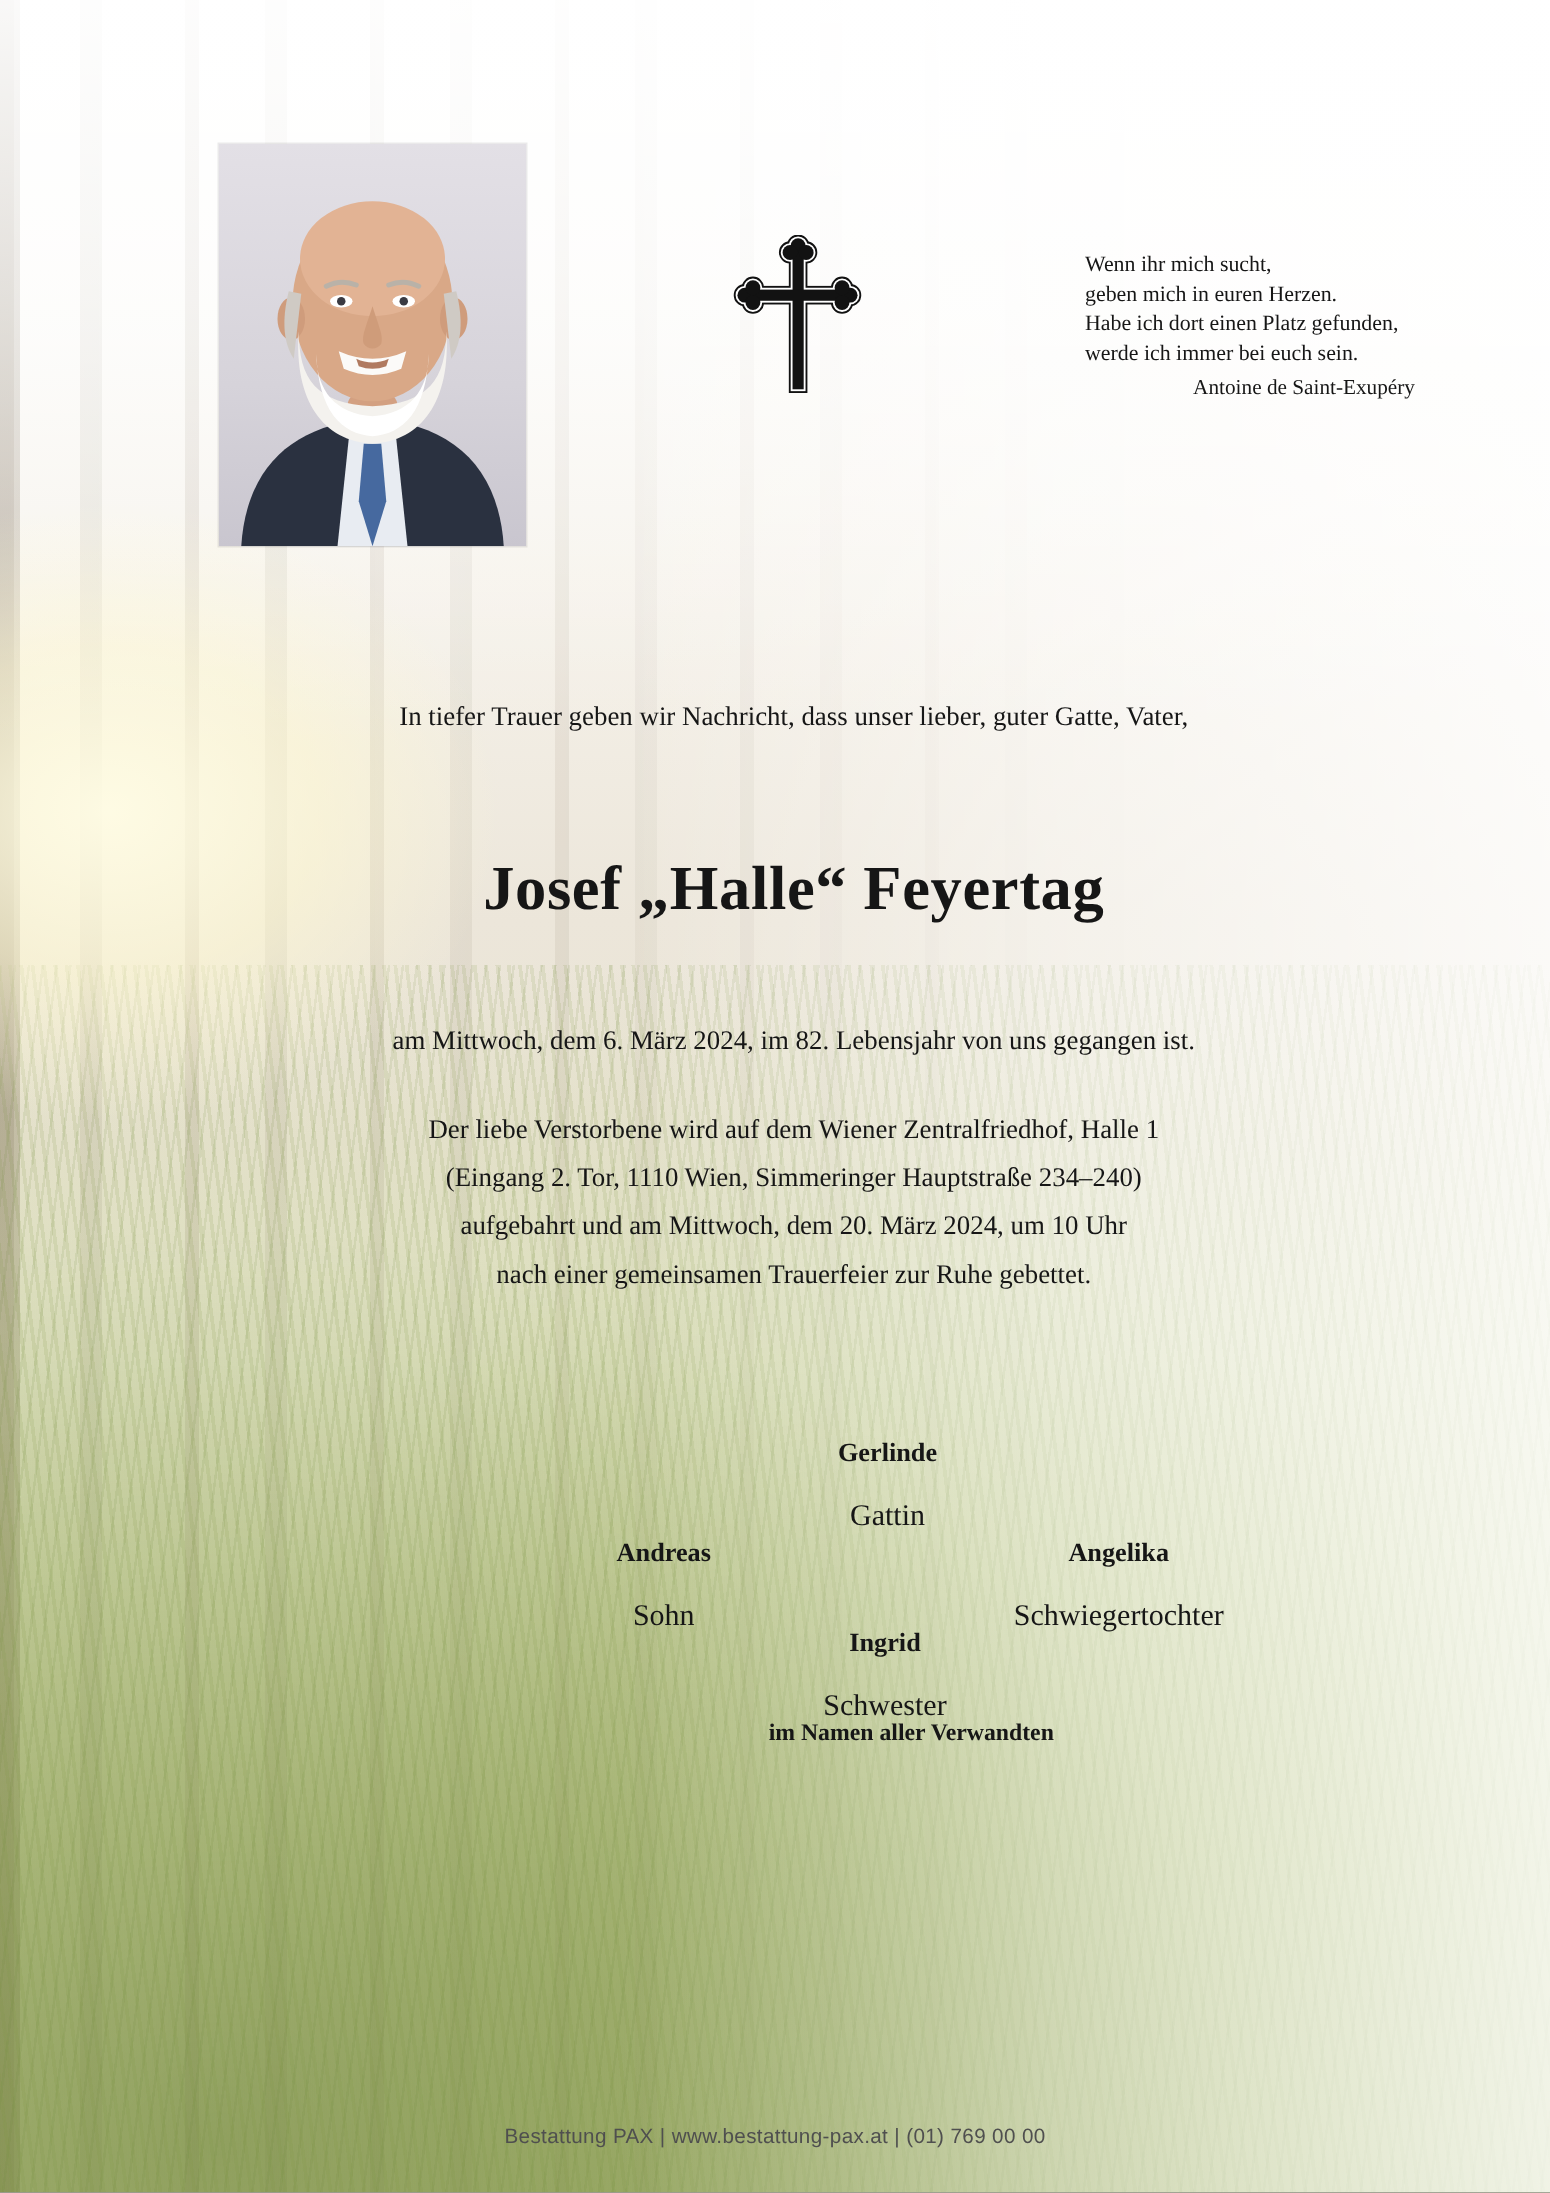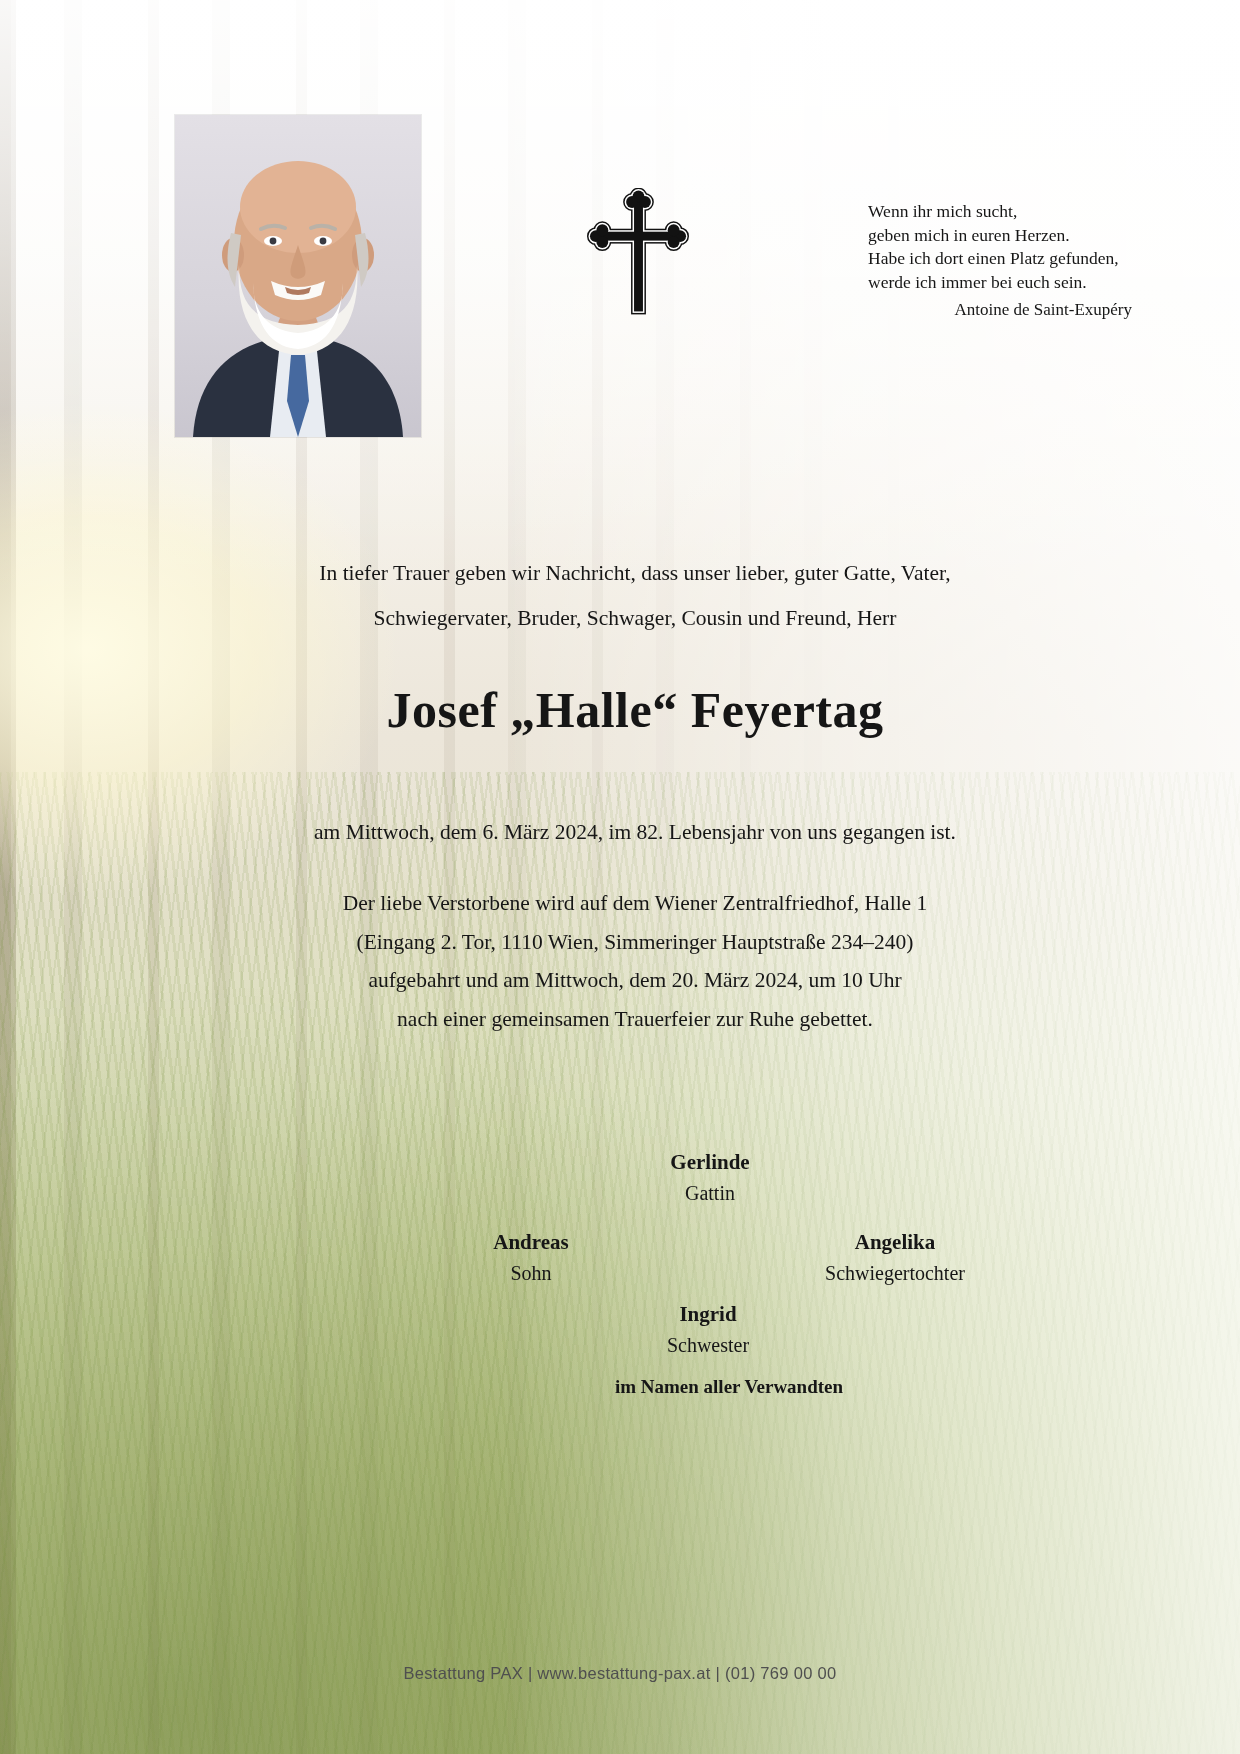--- a/index.html
+++ b/index.html
@@ -66,32 +66,32 @@
 
   .main-col{position:absolute;left:30px;top:0;width:1210px;height:100%;text-align:center;}
   .main-col > div{position:absolute;left:0;right:0;}
   .intro{top:551px;font-size:21.5px;line-height:45px;}
   .deceased-name{top:681px;font-size:50px;font-weight:700;letter-spacing:0.5px;}
   .death-line{top:820px;font-size:21.5px;}
   .funeral{top:884px;font-size:21.5px;line-height:38.5px;}
 
   .mourner{position:absolute;transform:translateX(-50%);text-align:center;white-space:nowrap;}
   .mourner .m-name{font-size:21px;font-weight:700;margin-top:34px;}
-  .mourner .m-rel{font-size:20px;margin-top:7px;}
+  .mourner .m-rel{font-size:24px;margin-top:25px;}
   .mourner-gerlinde{left:710px;top:1116px;}
   .mourner-andreas{left:531px;top:1196px;}
   .mourner-angelika{left:895px;top:1196px;}
   .mourner-ingrid{left:708px;top:1268px;}
 
   .closing{
     position:absolute;left:729px;top:1376px;transform:translateX(-50%);
     font-size:19px;font-weight:700;white-space:nowrap;
   }
   .footer{
-    position:absolute;left:0;right:0;top:1664px;text-align:center;
+    position:absolute;left:0;right:0;top:1700px;text-align:center;
     font-family:"Liberation Sans","DejaVu Sans",sans-serif;
     font-size:16.5px;color:#4f4f4f;letter-spacing:0.3px;
   }
 </style>
 </head>
 <body>
 
 <div class="page">
 
   <div class="bg-layer bg-trunks"></div>
@@ -169,21 +169,20 @@
     <div class="quote-line">Wenn ihr mich sucht,</div>
     <div class="quote-line">geben mich in euren Herzen.</div>
     <div class="quote-line">Habe ich dort einen Platz gefunden,</div>
     <div class="quote-line">werde ich immer bei euch sein.</div>
     <div class="quote-attr">Antoine de Saint-Exupéry</div>
   </div>
 
   <div class="main-col">
     <div class="intro">
       <div>In tiefer Trauer geben wir Nachricht, dass unser lieber, guter Gatte, Vater,</div>
-      <div>Schwiegervater, Bruder, Schwager, Cousin und Freund, Herr</div>
     </div>
     <div class="deceased-name">Josef „Halle“ Feyertag</div>
     <div class="death-line">am Mittwoch, dem 6. März 2024, im 82. Lebensjahr von uns gegangen ist.</div>
     <div class="funeral">
       <div>Der liebe Verstorbene wird auf dem Wiener Zentralfriedhof, Halle 1</div>
       <div>(Eingang 2. Tor, 1110 Wien, Simmeringer Hauptstraße 234–240)</div>
       <div>aufgebahrt und am Mittwoch, dem 20. März 2024, um 10 Uhr</div>
       <div>nach einer gemeinsamen Trauerfeier zur Ruhe gebettet.</div>
     </div>
   </div>

